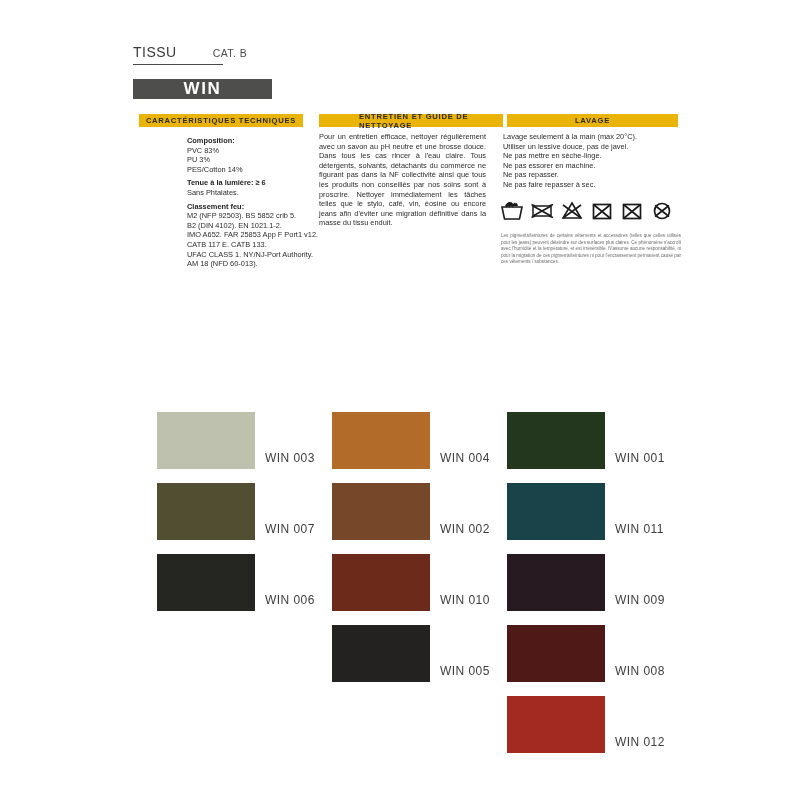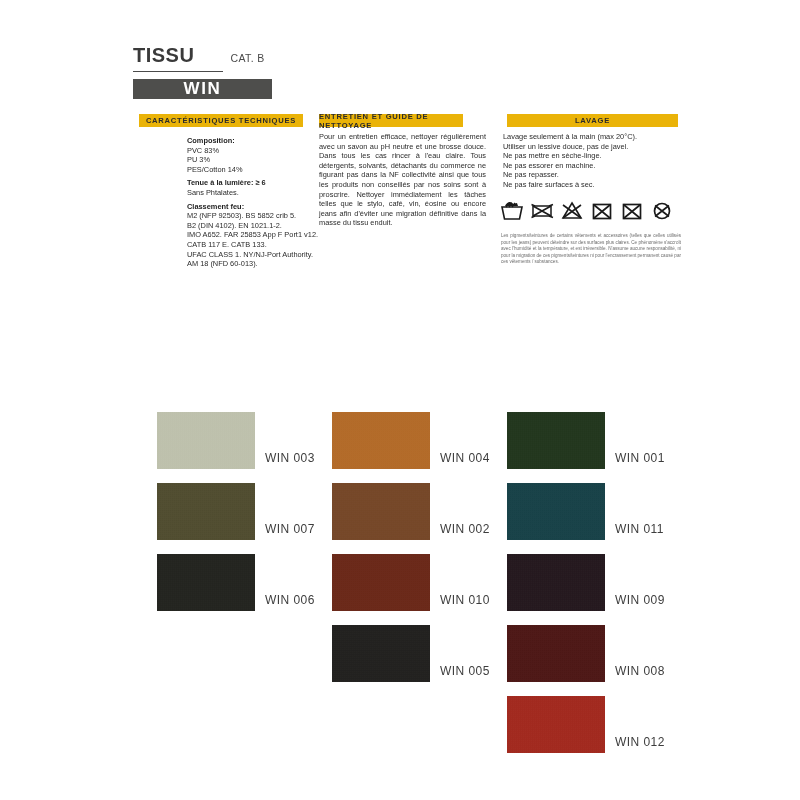--- a/index.html
+++ b/index.html
@@ -29,24 +29,24 @@
     top: 44px;
     width: 300px;
   }
   .title-row {
     display: flex;
     align-items: baseline;
     gap: 7px;
     padding-bottom: 3px;
   }
   .title-main {
-    font-size: 20px;
+    font-size: 14px;
     letter-spacing: 0.5px;
     color: #3a3a3a;
-    font-weight: 700;
+    font-weight: 400;
   }
   .title-cat {
     font-size: 10.5px;
     letter-spacing: 0.4px;
     color: #4a4a4a;
     margin-left: 29px;
   }
   .title-rule {
     width: 90px;
     height: 1px;
@@ -78,21 +78,21 @@
     background: #eab308;
     color: #2b2b2b;
     font-size: 7.6px;
     font-weight: bold;
     letter-spacing: 0.75px;
     display: flex;
     align-items: center;
     justify-content: center;
   }
   #hdr-tech  { left: 139px; top: 114px; width: 164px; }
-  #hdr-care  { left: 319px; top: 114px; width: 144px; }
+  #hdr-care  { left: 319px; top: 114px; width: 144px; padding-left: 40px; }
   #hdr-wash  { left: 507px; top: 114px; width: 171px; }
 
   
   .col {
     position: absolute;
     font-size: 7.4px;
     line-height: 9.6px;
     color: #2b2b2b;
   }
   #col-tech { left: 139px; top: 136px; width: 170px; margin-left: 48px; }
@@ -211,21 +211,21 @@
   <div class="col" id="col-care">
     <p class="care-p">Pour un entretien efficace, nettoyer régulièrement avec un savon au pH neutre et une brosse douce. Dans tous les cas rincer à l'eau claire. Tous détergents, solvants, détachants du commerce ne figurant pas dans la NF collectivité ainsi que tous les produits non conseillés par nos soins sont à proscrire. Nettoyer immédiatement les tâches telles que le stylo, café, vin, éosine ou encore jeans afin d'éviter une migration définitive dans la masse du tissu enduit.</p>
   </div>
 
   <div class="col" id="col-wash">
       <div class="wash-ln">Lavage seulement à la main (max 20°C).</div>
       <div class="wash-ln">Utiliser un lessive douce, pas de javel.</div>
       <div class="wash-ln">Ne pas mettre en sèche-linge.</div>
       <div class="wash-ln">Ne pas essorer en machine.</div>
       <div class="wash-ln">Ne pas repasser.</div>
-      <div class="wash-ln">Ne pas faire surfaces à sec.</div>
+      <div class="wash-ln">Ne pas faire repasser à sec.</div>
     </div>
 
   <div class="symbols">
     <svg class="sym" viewBox="0 0 24 22">
       <path d="M2 7 L22 7 L19.5 19 L4.5 19 Z" fill="none" stroke="#1a1a1a" stroke-width="1.6"></path>
       <path d="M5 6 C7 1 12 1 13 4 L17 3 L18 6 Z" fill="#1a1a1a"></path>
       <path d="M6 7 L9 3 M9 7 L12 3 M12 7 L15 3" stroke="#1a1a1a" stroke-width="1.4"></path>
     </svg>
     <svg class="sym" viewBox="0 0 24 22">
       <path d="M3 6 L21 6 L21 16 L3 16 Z" fill="none" stroke="#1a1a1a" stroke-width="1.5"></path>

